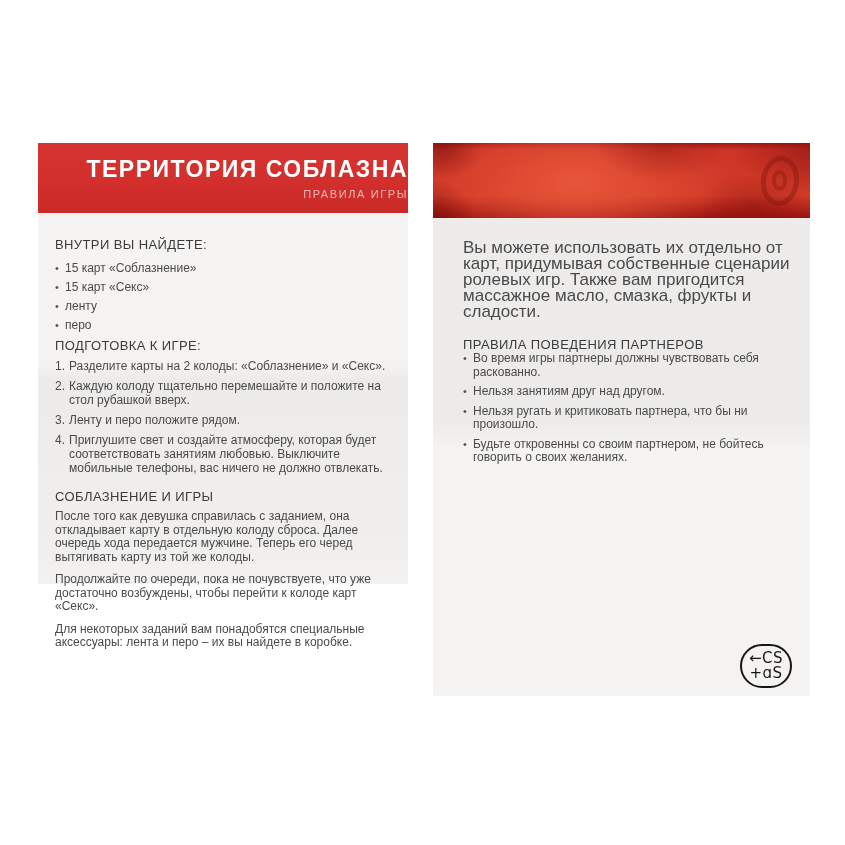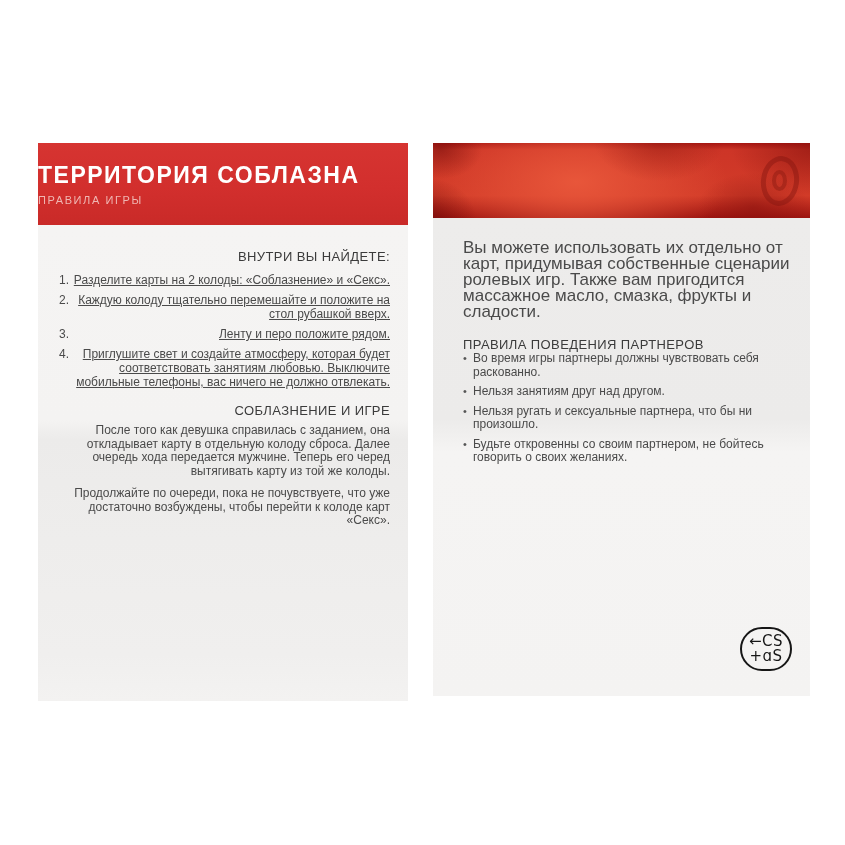--- a/index.html
+++ b/index.html
@@ -6,40 +6,39 @@
   html,body { background:#ffffff; }
   body { font-family:"Liberation Sans", sans-serif; }
   .page { position:relative; width:845px; height:845px; background:#ffffff; overflow:hidden; }
 
   .card { position:absolute; top:143px; height:553px; }
   .card-left  { left:38px;  width:370px; }
   .card-right { left:433px; width:377px; }
 
   
   .red-header {
-    height:82px;
+    height:70px;
     background:linear-gradient(180deg,#d63431 0%, #d22f2d 55%, #c92a28 100%);
-    display:flex; flex-direction:column; align-items:flex-start; justify-content:center;
+    display:flex; flex-direction:column; align-items:flex-end; justify-content:center;
     gap:5px;
   }
   .red-title {
     color:#ffffff; font-size:23px; font-weight:700; letter-spacing:1.5px;
     text-transform:uppercase; white-space:nowrap;
   }
   .red-subtitle {
     color:#efb6b2; font-size:11px; letter-spacing:1.6px; text-transform:uppercase;
   }
 
   
   .body-left {
-    height:476px;
+    height:371px;
     background:linear-gradient(180deg,#f5f4f3 0%, #f4f3f2 41%, #ecebea 45%, #edecEB 54%, #f0efee 90%, #f3f2f1 100%);
     padding:24px 18px 0 17px;
     color:#4a4a4a;
-    text-align:right;
   }
   .body-right {
     height:478px; position:relative;
     background:linear-gradient(180deg,#edeceb 0%, #eceBea 42%, #f5f4f3 49%, #f4f3f2 100%);
     padding:22px 20px 0 30px;
     color:#4a4a4a;
   }
 
   .sec-heading {
     font-size:13px; color:#3b3b3b; letter-spacing:0.4px; font-weight:400;
@@ -50,21 +49,21 @@
   .h-conduct{ margin-top:17px; }
 
   .b-list { list-style:none; }
   .b-item { display:flex; font-size:12px; line-height:14px; margin-bottom:5px; }
   .b-item::before { content:"•"; flex:0 0 10px; color:#555; font-size:11px; }
   .b-list-right .b-item { line-height:13.5px; margin-bottom:6px; }
 
   .s-list { list-style:none; }
   .step { display:flex; font-size:12px; line-height:14px; margin-bottom:6px; }
   .step-num { flex:0 0 14px; }
-  .step-text { flex:1;text-decoration:underline; }
+  .step-text { flex:1; }
 
   .para { font-size:12px; line-height:13.5px; margin-bottom:9px; }
   .intro-text, .outro-text { font-size:17px; line-height:16px; }
   .outro-text { margin-top:5px; }
 
   
   .photo {
     position:relative; height:75px; overflow:hidden;
     background:
       radial-gradient(90px 55px at 85% 85%, rgba(122,12,10,0.40), rgba(122,12,10,0) 62%),
@@ -80,64 +79,80 @@
     border:5px solid rgba(128,20,14,0.42); border-radius:50%;
     transform:rotate(7deg);
   }
   .ear-inner {
     position:absolute; right:23px; top:27px; width:15px; height:21px;
     border:4px solid rgba(128,20,14,0.38); border-radius:50%;
   }
 
   
   .logo-box {
-    position:absolute; right:18px; bottom:25px; width:52px; height:44px;
+    position:absolute; right:18px; bottom:8px; width:52px; height:44px;
     border:2.5px solid #161616; border-radius:22px;
     display:flex; flex-direction:column; align-items:center; justify-content:center;
     color:#161616; font-family:"DejaVu Sans", sans-serif;
     line-height:15px; font-size:15px; letter-spacing:0.5px;
   }
 </style>
 </head>
 <body>
 
 <div class="page">
 
   <div class="card card-left">
     <div class="red-header">
       <div class="red-title">ТЕРРИТОРИЯ СОБЛАЗНА</div>
       <div class="red-subtitle">ПРАВИЛА ИГРЫ</div>
     </div>
     <div class="body-left">
 
       <div class="sec-heading h-inside">ВНУТРИ ВЫ НАЙДЕТЕ:</div>
+      <ul class="b-list">
+          <li class="b-item">
+            <span>15 карт «Соблазнение»</span>
+          </li>
+          <li class="b-item">
+            <span>15 карт «Секс»</span>
+          </li>
+          <li class="b-item">
+            <span>ленту</span>
+          </li>
+          <li class="b-item">
+            <span>перо</span>
+          </li>
+        </ul>
 
+      <div class="sec-heading h-prep">ПОДГОТОВКА К ИГРЕ:</div>
       <ol class="s-list">
           <li class="step">
           <span class="step-num">1.</span>
           <span class="step-text">Разделите карты на 2 колоды: «Соблазнение» и «Секс».</span>
         </li>
           <li class="step">
           <span class="step-num">2.</span>
           <span class="step-text">Каждую колоду тщательно перемешайте и положите на стол рубашкой вверх.</span>
         </li>
           <li class="step">
           <span class="step-num">3.</span>
           <span class="step-text">Ленту и перо положите рядом.</span>
         </li>
           <li class="step">
           <span class="step-num">4.</span>
           <span class="step-text">Приглушите свет и создайте атмосферу, которая будет соответствовать занятиям любовью. Выключите мобильные телефоны, вас ничего не должно отвлекать.</span>
         </li>
         </ol>
 
-      <div class="sec-heading h-sed">СОБЛАЗНЕНИЕ И ИГРЕ</div>
+      <div class="sec-heading h-sed">СОБЛАЗНЕНИЕ И ИГРЫ</div>
       <div>
           <p class="para">После того как девушка справилась с заданием, она откладывает карту в отдельную колоду сброса. Далее очередь хода передается мужчине. Теперь его черед вытягивать карту из той же колоды.</p>
           <p class="para">Продолжайте по очереди, пока не почувствуете, что уже достаточно возбуждены, чтобы перейти к колоде карт «Секс».</p>
+          <p class="para">Для некоторых заданий вам понадобятся специальные аксессуары: лента и перо – их вы найдете в коробке.</p>
         </div>
 
     </div>
   </div>
 
   <div class="card card-right">
     <div class="photo">
       <div class="ear"></div>
       <div class="ear-inner"></div>
     </div>
@@ -147,21 +162,21 @@
 
       <div class="sec-heading h-conduct">ПРАВИЛА ПОВЕДЕНИЯ ПАРТНЕРОВ</div>
       <ul class="b-list b-list-right">
           <li class="b-item">
             <span>Во время игры партнеры должны чувствовать себя раскованно.</span>
           </li>
           <li class="b-item">
             <span>Нельзя занятиям друг над другом.</span>
           </li>
           <li class="b-item">
-            <span>Нельзя ругать и сексуальные партнера, что бы ни произошло.</span>
+            <span>Нельзя ругать и критиковать партнера, что бы ни произошло.</span>
           </li>
           <li class="b-item">
             <span>Будьте откровенны со своим партнером, не бойтесь говорить о своих желаниях.</span>
           </li>
         </ul>
 
 
       <div class="logo-box">
         <span>←CS</span>
         <span>+ɑS</span>

